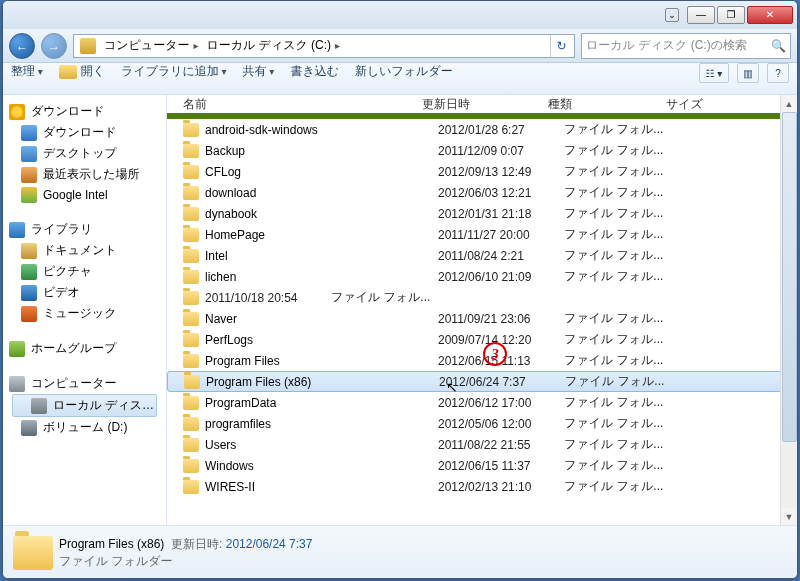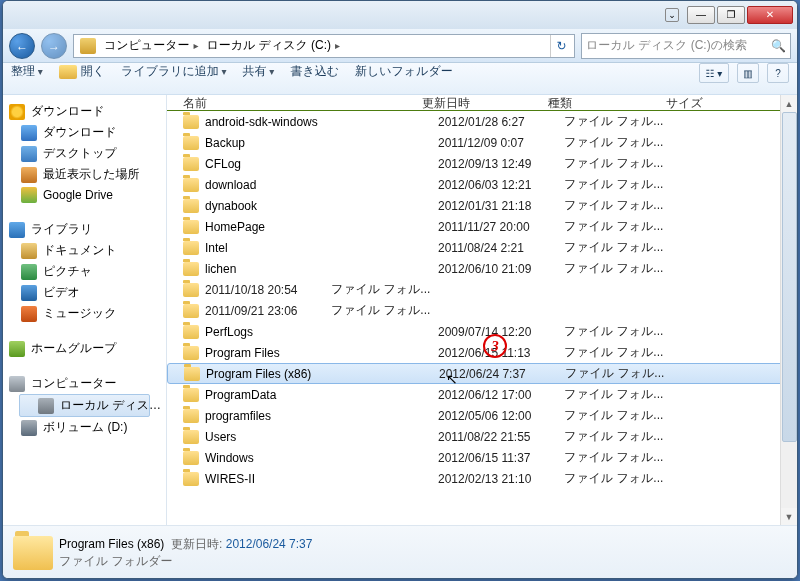--- a/index.html
+++ b/index.html
@@ -27,39 +27,39 @@
   .toolbar .dd::after{content:" ▾";font-size:10px;color:#456}
   .toolbar .open-ic{width:18px;height:14px;background:linear-gradient(#ffe080,#e0b040);border-radius:2px;display:inline-block;vertical-align:middle;margin-right:4px}
   .toolbar .right{margin-left:auto;display:flex;gap:8px;align-items:center}
   .viewbtn{width:30px;height:20px;border:1px solid #bcd;border-radius:2px;display:flex;align-items:center;justify-content:center;font-size:10px}
   
   .body{display:flex;height:430px}
   .tree{width:164px;border-right:1px solid #dce6f0;overflow:hidden;padding:6px 0}
   .tree-group{margin-bottom:14px}
   .tree-row{display:flex;align-items:center;padding:2px 6px 2px 18px;gap:6px;color:#000;white-space:nowrap}
   .tree-row.hdr{padding-left:6px}
-  .tree-row.sel{background:linear-gradient(#e6f0fb,#d0e2f5);border:1px solid #a8c8e8;border-radius:2px;margin:0 16px}
+  .tree-row.sel{background:linear-gradient(#e6f0fb,#d0e2f5);border:1px solid #a8c8e8;border-radius:2px;margin:0 9px}
   .tico{width:16px;height:16px;border-radius:2px;flex:none}
   .ic-fav{background:radial-gradient(circle,#ffd040 40%,#e8a000 60%)}
   .ic-dl{background:linear-gradient(#6ab0f0,#3070c0)}
   .ic-desk{background:linear-gradient(#70b0e8,#3a7ac0)}
   .ic-recent{background:linear-gradient(#f0b060,#c07020)}
   .ic-gd{background:linear-gradient(#f0c040,#6ab040)}
   .ic-lib{background:linear-gradient(#60a8e8,#2a70b8)}
   .ic-doc{background:linear-gradient(#f0d080,#c09030)}
   .ic-pic{background:linear-gradient(#70c080,#2a8a40)}
   .ic-vid{background:linear-gradient(#5aa0e0,#2060a0)}
   .ic-mus{background:linear-gradient(#f08040,#c04a10)}
   .ic-home{background:linear-gradient(#a0d060,#5a9a20)}
   .ic-comp{background:linear-gradient(#c0c8d0,#808890)}
   .ic-hd{background:linear-gradient(#a8b0b8,#707880)}
   .ic-vol{background:linear-gradient(#a8b0b8,#5a6a7a)}
   
   .list{flex:1;position:relative;overflow:hidden}
-  .cols{display:flex;height:16px;border-bottom:1px solid #4d7c0f;align-items:flex-start;color:#333}
+  .cols{display:flex;height:24px;border-bottom:6px solid #4d7c0f;align-items:flex-end;color:#333}
   .c-name{flex:0 0 255px;padding-left:16px}
   .c-date{flex:0 0 126px}
   .c-type{flex:0 0 118px}
   .c-size{flex:1}
   .rows{}
   .row{display:flex;height:21px;align-items:center;position:relative}
   .row.selected{background:linear-gradient(#e0eefc,#cde2f8);border:1px solid #8ab8e8;border-radius:3px}
   .fico{width:16px;height:14px;background:linear-gradient(#ffe090,#eac050);border-radius:2px;margin:0 6px 0 16px;flex:none;position:relative}
   .fico::before{content:"";position:absolute;top:-3px;left:0;width:7px;height:3px;background:#eac050;border-radius:1px 1px 0 0}
   .r-name{flex:0 0 233px;white-space:nowrap;overflow:hidden}
@@ -142,21 +142,21 @@
         <div class="tree-row">
             <span class="tico ic-desk"></span>
             <span>デスクトップ</span>
           </div>
         <div class="tree-row">
             <span class="tico ic-recent"></span>
             <span>最近表示した場所</span>
           </div>
         <div class="tree-row">
             <span class="tico ic-gd"></span>
-            <span>Google Drive</span>
+            <span>Google Intel</span>
           </div>
       </div>
       <div class="tree-group">
         <div class="tree-row hdr">
             <span class="tico ic-lib"></span>
             <span>ライブラリ</span>
           </div>
         <div class="tree-row">
             <span class="tico ic-doc"></span>
             <span>ドキュメント</span>
@@ -252,20 +252,21 @@
             <span class="r-date">2012/06/10 21:09</span>
             <span class="r-type">ファイル フォル...</span>
           </div>
           <div class="row">
             <span class="fico"></span>
             <span class="r-date">2011/10/18 20:54</span>
             <span class="r-type">ファイル フォル...</span>
           </div>
           <div class="row">
             <span class="fico"></span>
+            <span class="r-name">Naver</span>
             <span class="r-date">2011/09/21 23:06</span>
             <span class="r-type">ファイル フォル...</span>
           </div>
           <div class="row">
             <span class="fico"></span>
             <span class="r-name">PerfLogs</span>
             <span class="r-date">2009/07/14 12:20</span>
             <span class="r-type">ファイル フォル...</span>
           </div>
           <div class="row">

